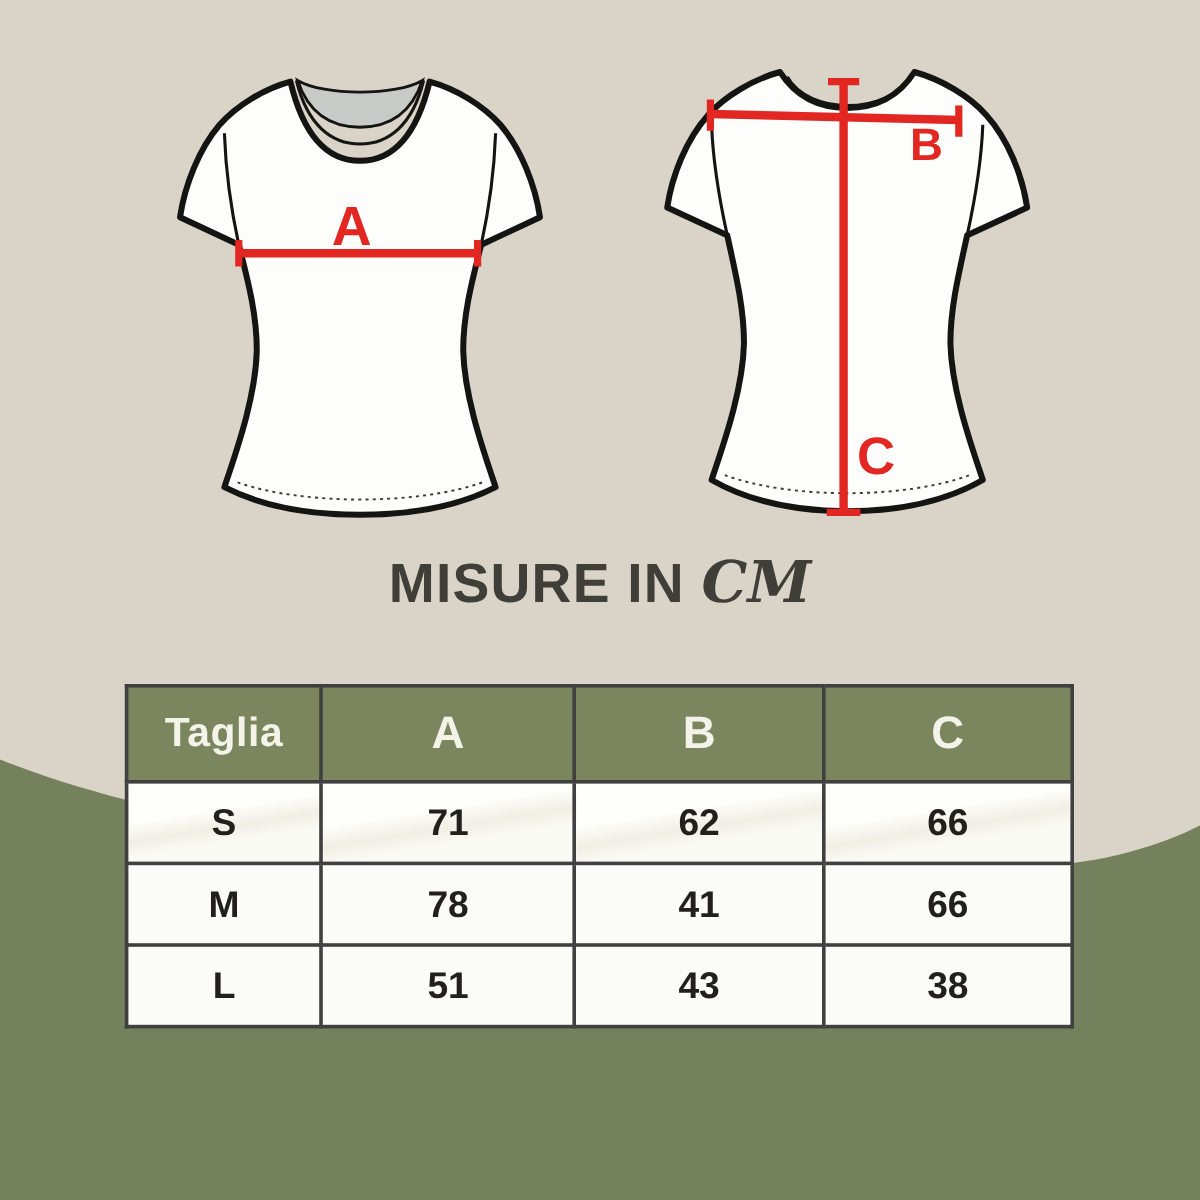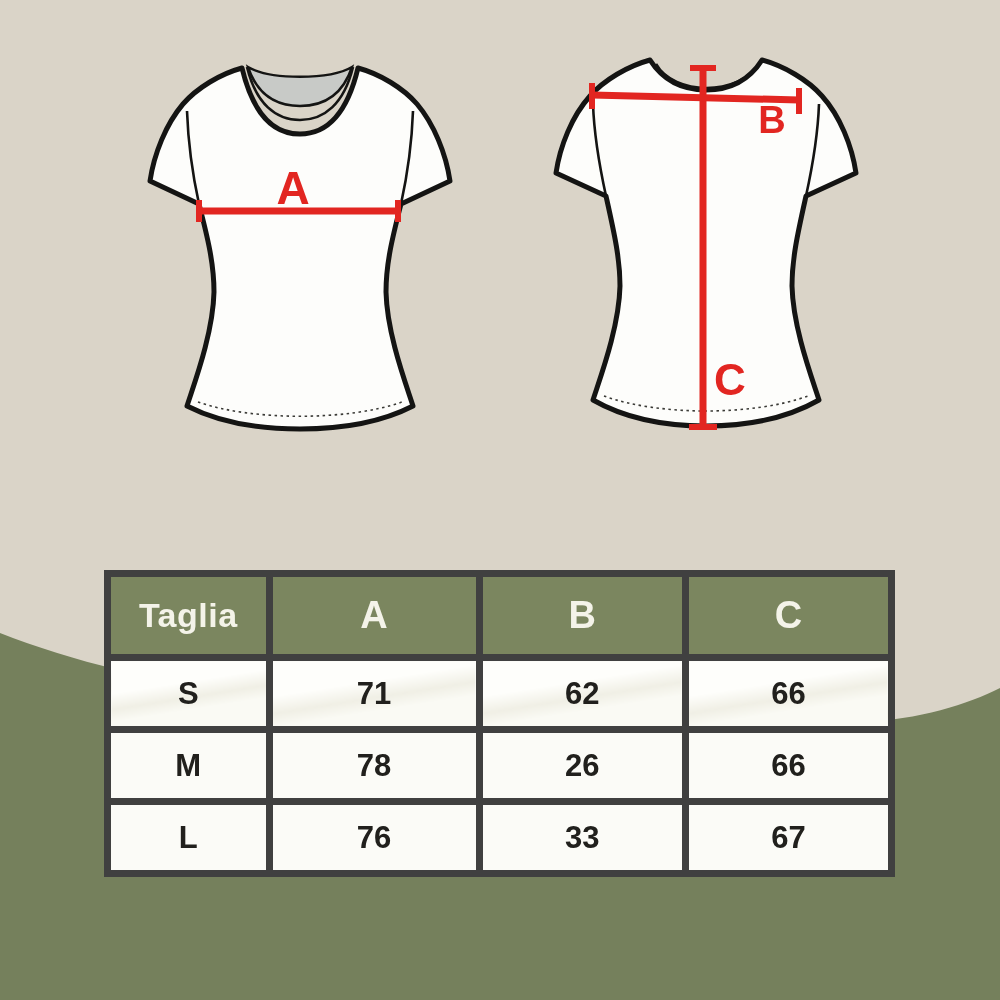--- a/index.html
+++ b/index.html
@@ -30,21 +30,21 @@
   #title-unit{
     font-family:"DejaVu Serif",serif;font-style:italic;font-weight:bold;
     font-size:48px;margin-left:14px;vertical-align:middle;
   }
   
   #size-table{
     position:absolute;left:104px;top:570px;width:791px;
     border-collapse:collapse;table-layout:fixed;
   }
   #size-table td,#size-table th{
-    border:7px solid #404040;text-align:center;vertical-align:middle;
+    border:3px solid #404040;text-align:center;vertical-align:middle;
     padding:0;
   }
   #size-table thead th{height:77px;font-weight:bold;}
   #size-table thead th.col-size{font-size:34px;letter-spacing:0.5px;}
   #size-table thead th.col-letter{font-size:38px;}
   #size-table tbody td{height:65px;font-weight:bold;font-size:31px;background:#fbfbf7;}
   #size-table tbody tr.row-wave td{
     background:linear-gradient(171deg,#fefefb 36%,#f0efe5 54%,#fafaf4 68%);
   }
 </style>
@@ -107,20 +107,23 @@
 
     <path class="measure" stroke="#e22621" stroke-width="7" d="M159,18 L159,377"></path>
     <path class="measure" stroke="#e22621" stroke-width="6" d="M146,18 L172,18 M145,377 L173,377"></path>
 
     <path class="measure" stroke="#e22621" stroke-width="7" d="M48,45 L255,50"></path>
     <path class="measure" stroke="#e22621" stroke-width="6" d="M48,33 L48,59 M255,38 L255,64"></path>
     <text class="measure-label" x="228" y="83" font-size="38" fill="#e22621">B</text>
     <text class="measure-label" x="186" y="345" font-size="44" fill="#e22621">C</text>
   </svg>
 
+  <div id="title-bar">
+    <span id="title-main" style="color:#3f3e38">MISURE IN</span><span id="title-unit" style="color:#3f3e38">CM</span>
+  </div>
 
   <table id="size-table">
     <colgroup>
       <col style="width:20.6%">
         <col style="width:26.8%">
         <col style="width:26.3%">
         <col style="width:26.3%">
     </colgroup>
     <thead>
       <tr style="background:#7b865f;color:#f4f3e9;">
@@ -133,25 +136,25 @@
     <tbody style="color:#21201d;">
       <tr class="row-wave">
         <td>S</td>
         <td>71</td>
         <td>62</td>
         <td>66</td>
       </tr>
       <tr>
         <td>M</td>
         <td>78</td>
-        <td>26</td>
+        <td>41</td>
         <td>66</td>
       </tr>
       <tr>
         <td>L</td>
-        <td>76</td>
-        <td>33</td>
-        <td>67</td>
+        <td>51</td>
+        <td>43</td>
+        <td>38</td>
       </tr>
     </tbody>
   </table>
 
 </div>
 
 </body></html>

